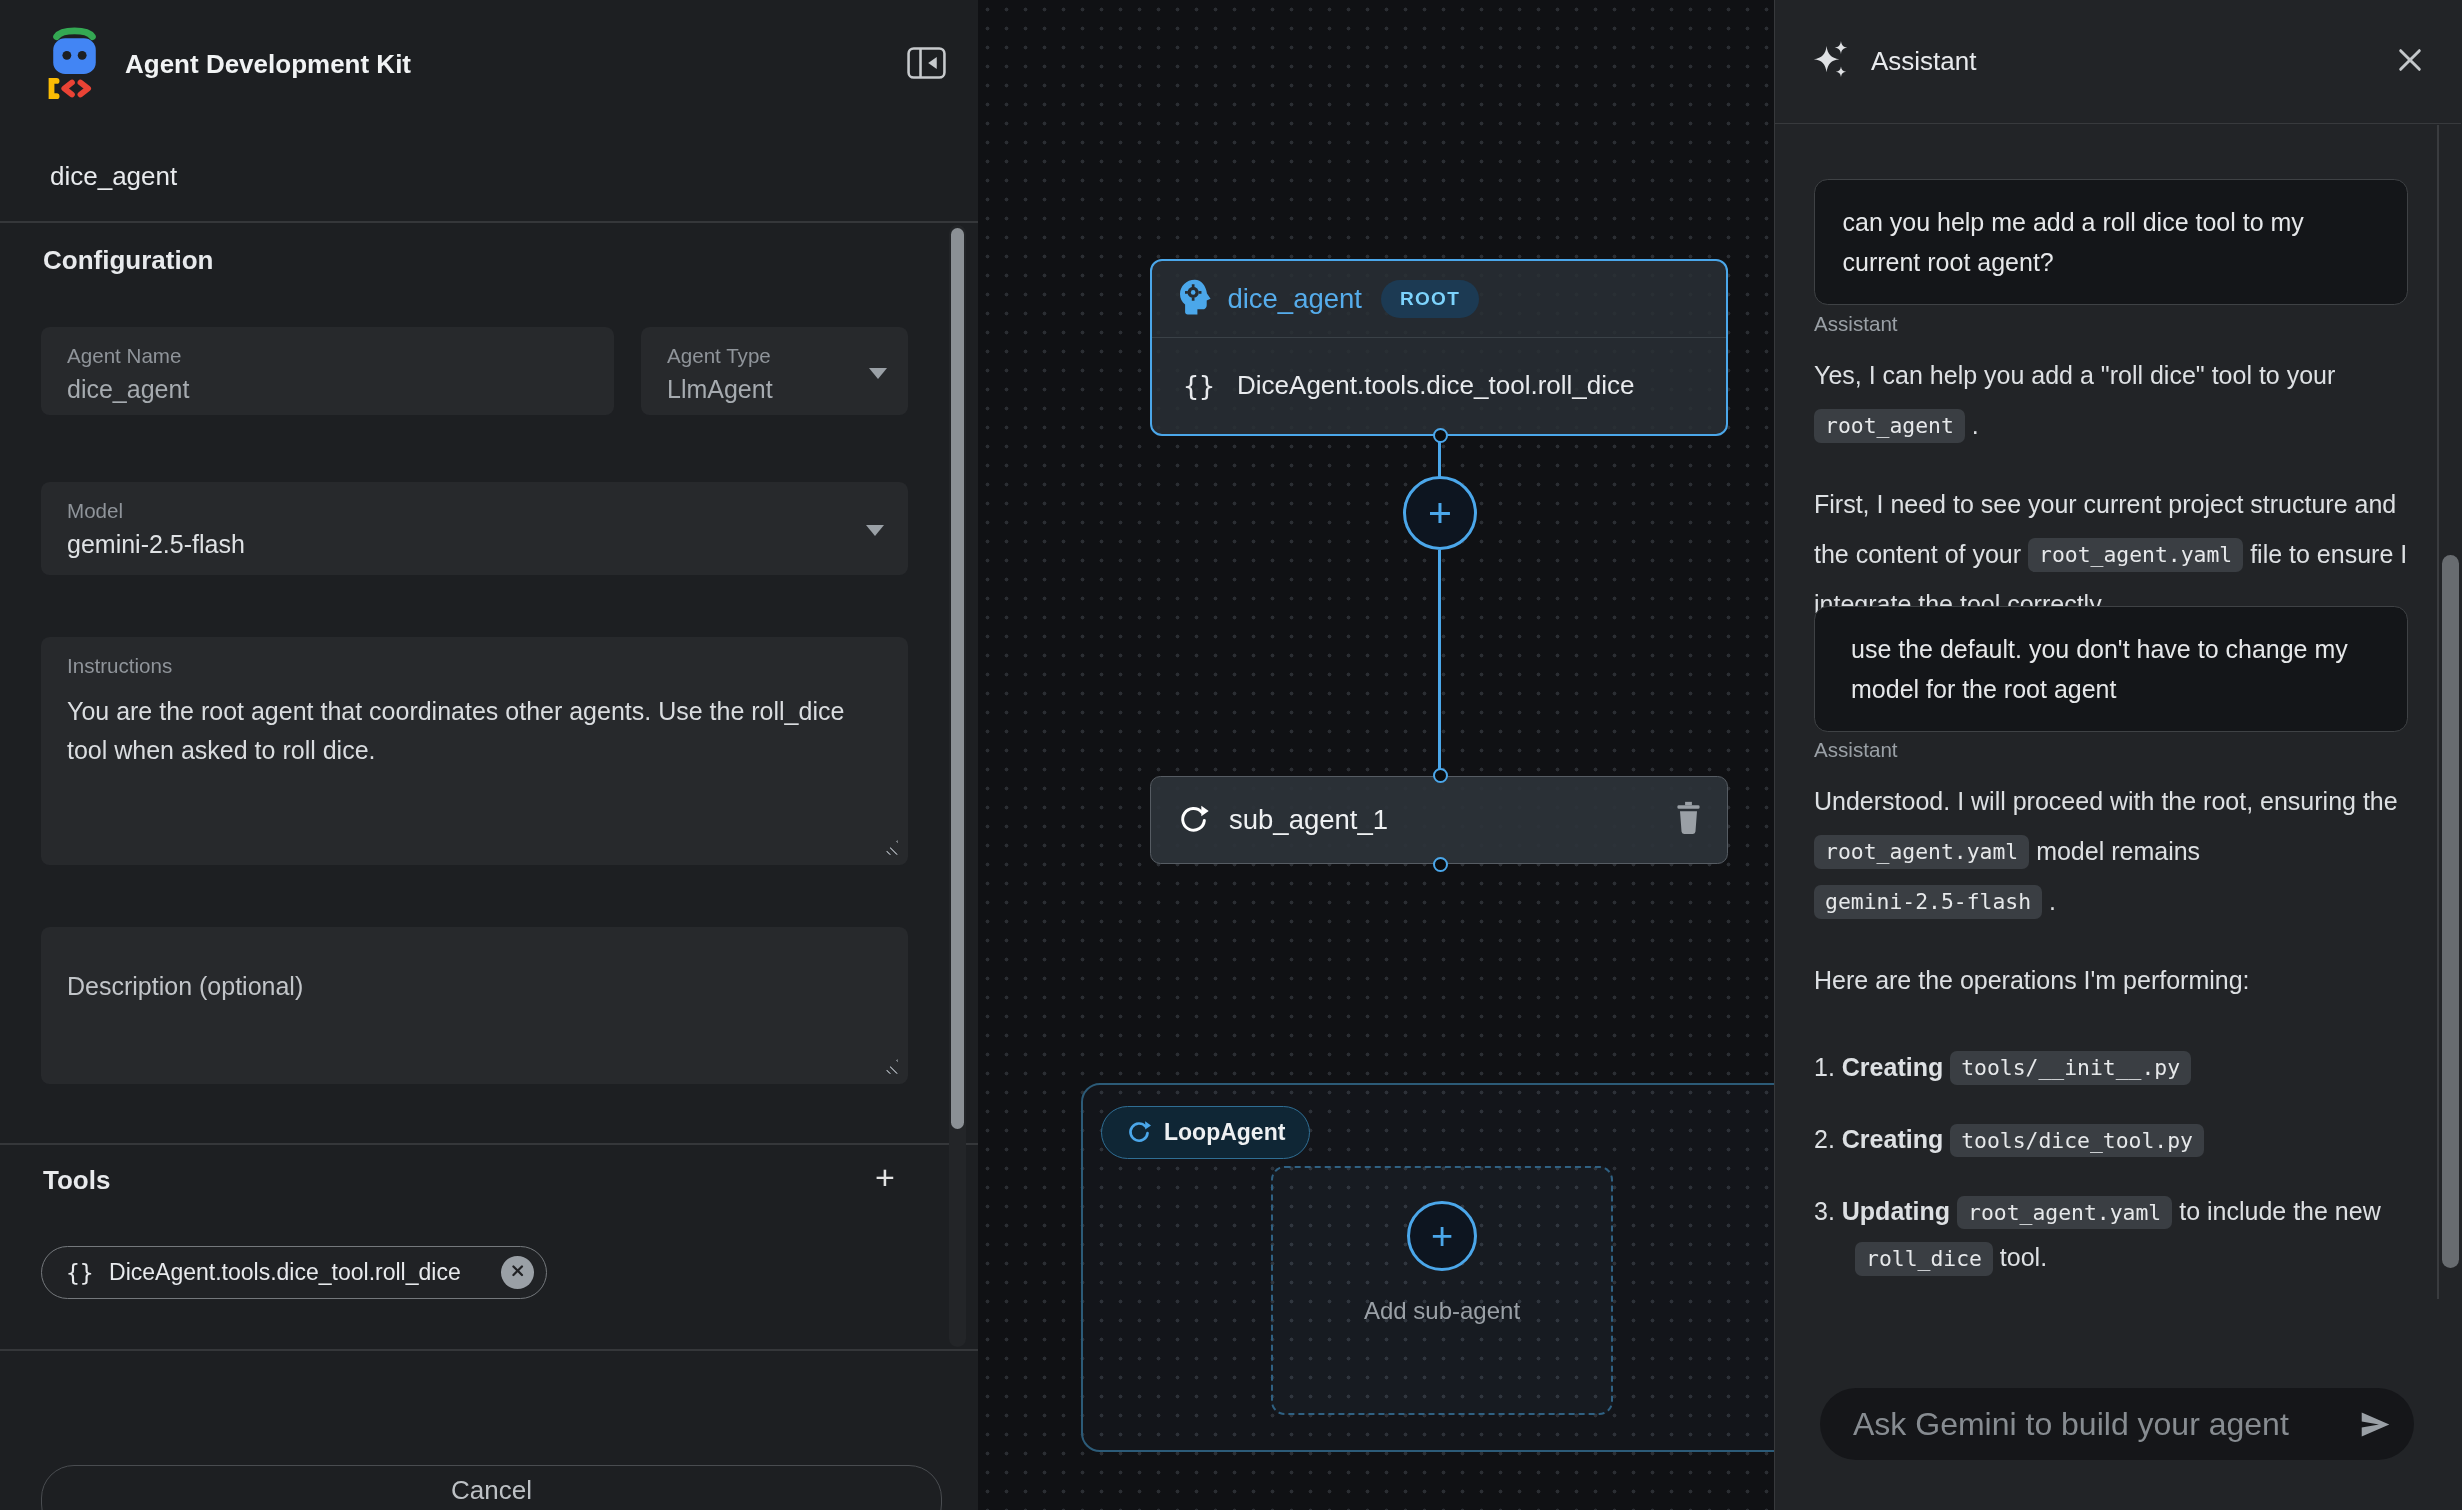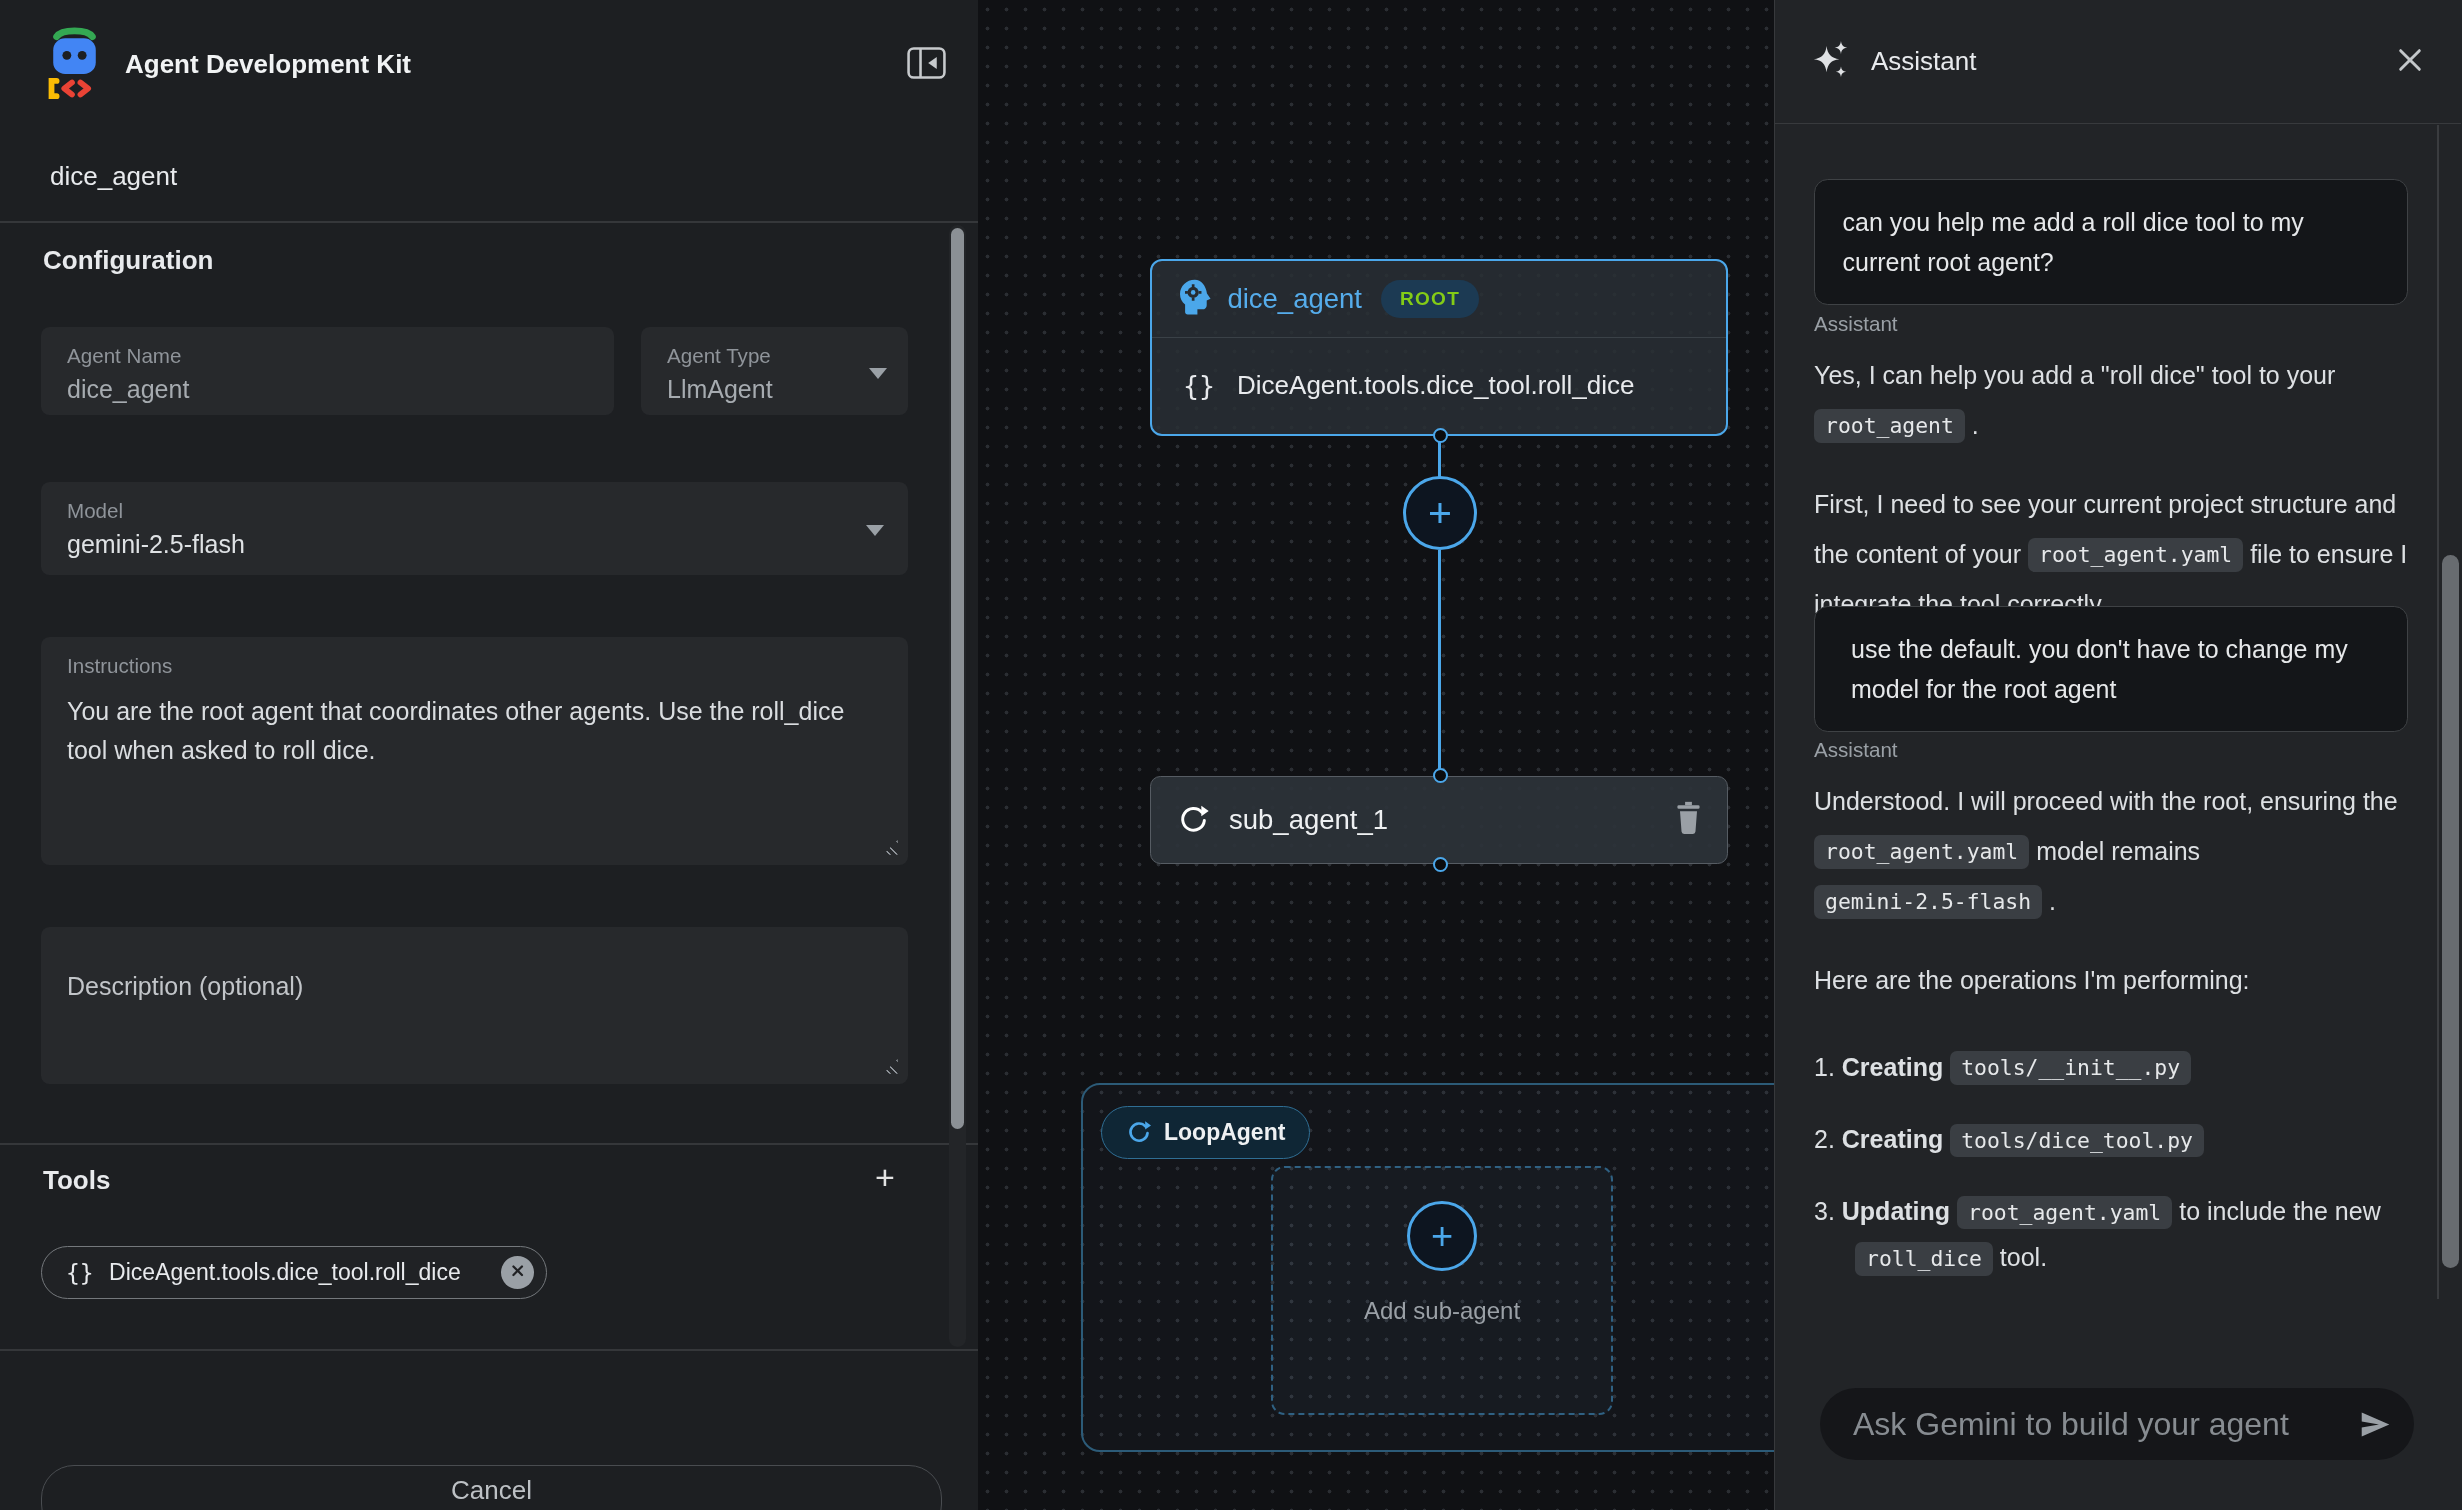--- a/index.html
+++ b/index.html
@@ -48,21 +48,21 @@
   .lp-scroll-track { position:absolute; left:949px; top:225px; width:17px; height:1122px; background:#232528; border-radius:8.6px; }
   .lp-scroll-thumb { position:absolute; left:951px; top:228px; width:13px; height:901px; background:#8b9095; border-radius:6.9px; }
 
   
   .canvas { position:absolute; left:978px; top:0; width:796px; height:1510px; background:#101114; overflow:hidden;
             background-image:radial-gradient(circle, #2b2e33 1.7px, transparent 2.2px); background-size:19px 19px; }
   .node-root { position:absolute; left:172px; top:259px; width:578px; height:177px; border-radius:12px;
                border:2.6px solid #4ba7ea; background:rgba(41,47,53,0.85); }
   .node-root .nheader { display:flex; align-items:center; height:77px; padding-left:24px; border-bottom:1.7px solid #3a4147; }
   .node-title { margin-left:15.4px; font-size:27.5px; font-weight:500; color:#55aceb; }
-  .root-badge { margin-left:19px; font-size:19px; font-weight:700; letter-spacing:1.3px; color:#84cc16;
+  .root-badge { margin-left:19px; font-size:19px; font-weight:700; letter-spacing:1.3px; color:#7dd3fc;
                 background:#1c3a53; padding:7.7px 19px; border-radius:857px; }
   .node-root .nbody { display:flex; align-items:center; height:94px; padding-left:31px; }
   .nbody-braces { font-family:"DejaVu Sans Mono","Liberation Mono",monospace; font-size:26.6px; color:#e8eaed; }
   .nbody-label { margin-left:22px; font-size:26px; color:#e8eaed; }
   .port { position:absolute; width:15.4px; height:15.4px; border-radius:50%; background:#0b0c0e; border:2.6px solid #4ba7ea; cursor:crosshair; }
   .edge { position:absolute; width:2.6px; background:#4ba7ea; }
   .plus-big { position:absolute; width:74px; height:74px; border-radius:50%; border:3.4px solid #4ba7ea;
               background:#0d1520; color:#4ba7ea; font-size:41px; font-weight:300; cursor:pointer;
               display:flex; align-items:center; justify-content:center; }
   .node-sub { position:absolute; left:172px; top:776px; width:578px; height:88px; border-radius:10.3px;

